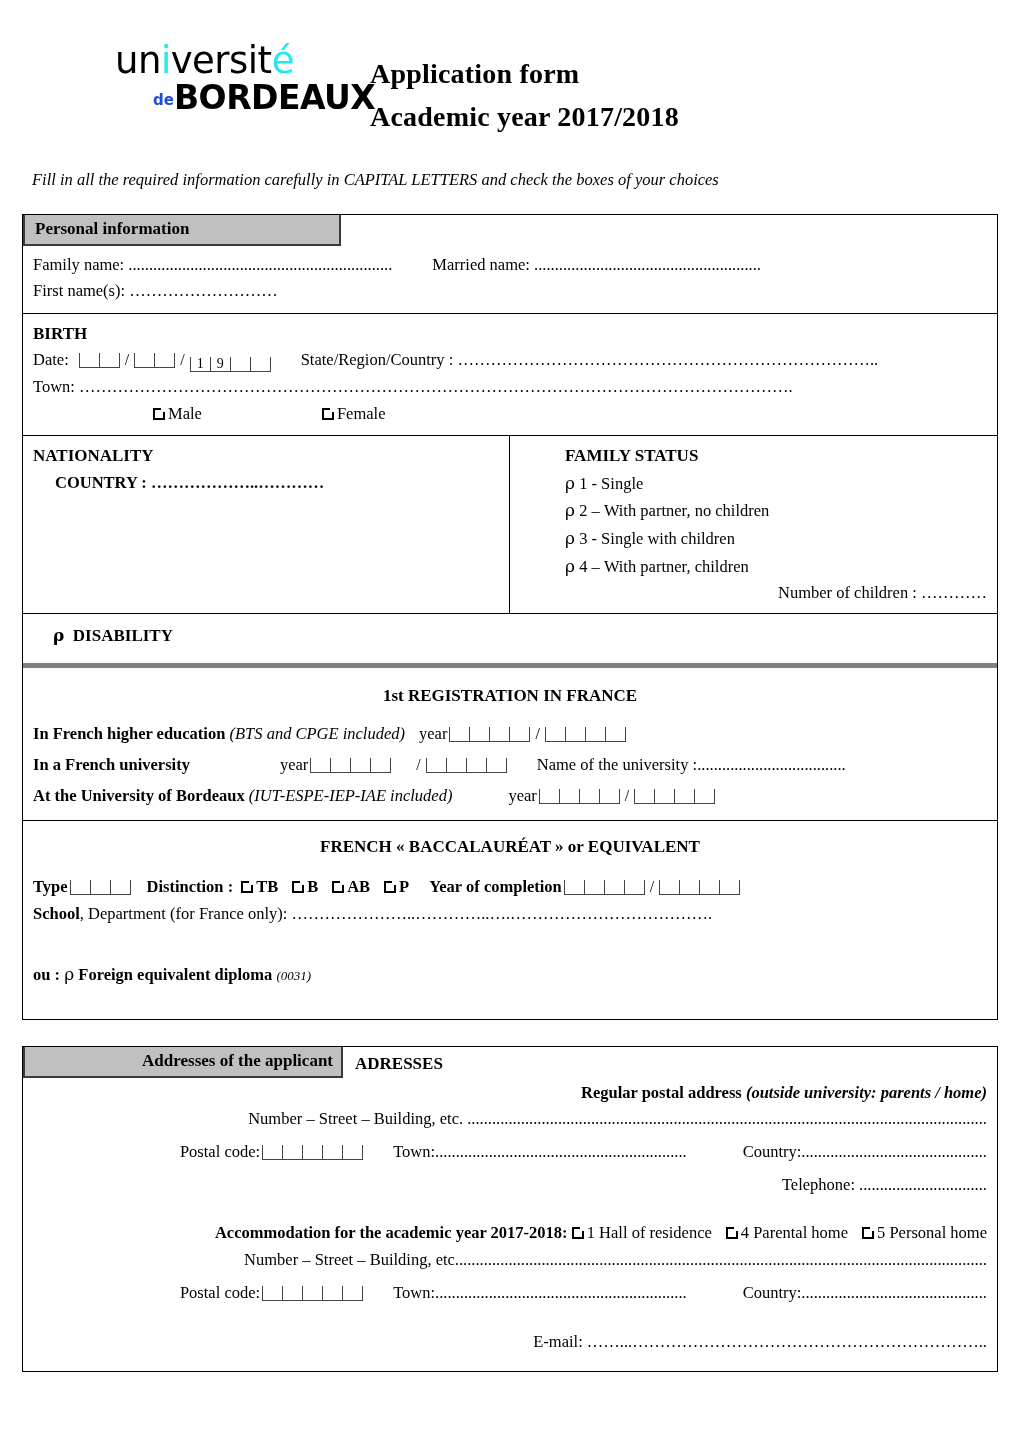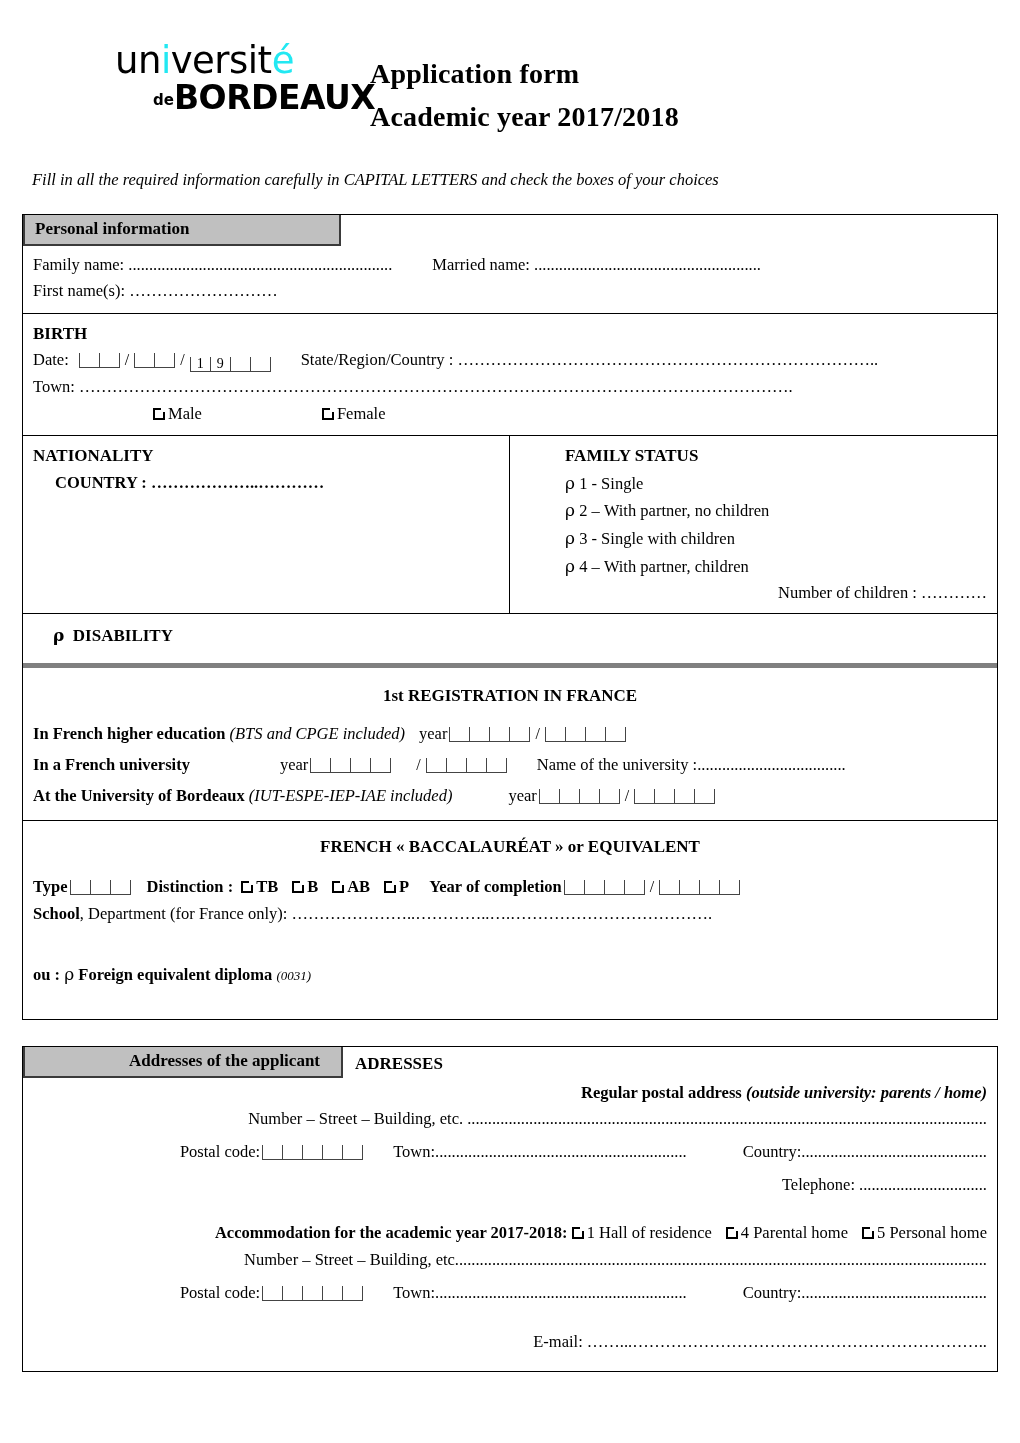--- a/index.html
+++ b/index.html
@@ -50,21 +50,21 @@
   .logo-bottom {
     margin-top: 2px;
     padding-left: 38px;
     line-height: 1;
     white-space: nowrap;
   }
   .logo-de {
     font-family: "DejaVu Sans", sans-serif;
     font-size: 15px;
     font-weight: 700;
-    color: #000000;
+    color: #1d4ed8;
     vertical-align: 4px;
   }
   .logo-bx {
     font-family: "DejaVu Sans", sans-serif;
     font-size: 33px;
     font-weight: 700;
     letter-spacing: -0.5px;
     color: #000000;
   }
   .title-block {
@@ -107,21 +107,21 @@
     padding: 6px 10px 8px 10px;
   }
 
   .gray-header {
     display: inline-block;
     background: #c0c0c0;
     border: 2.5px solid #3a3a3a;
     border-top: none;
     font-weight: bold;
     font-size: 17px;
-    padding: 4px 21px 5px 10px;
+    padding: 4px 8px 5px 10px;
     box-sizing: border-box;
     line-height: 1.15;
   }
   .gray-header.w1 { width: 318px; }
   .gray-header.w2 { width: 320px; }
 
   .hdr-row {
     display: flex;
     align-items: flex-end;
   }

